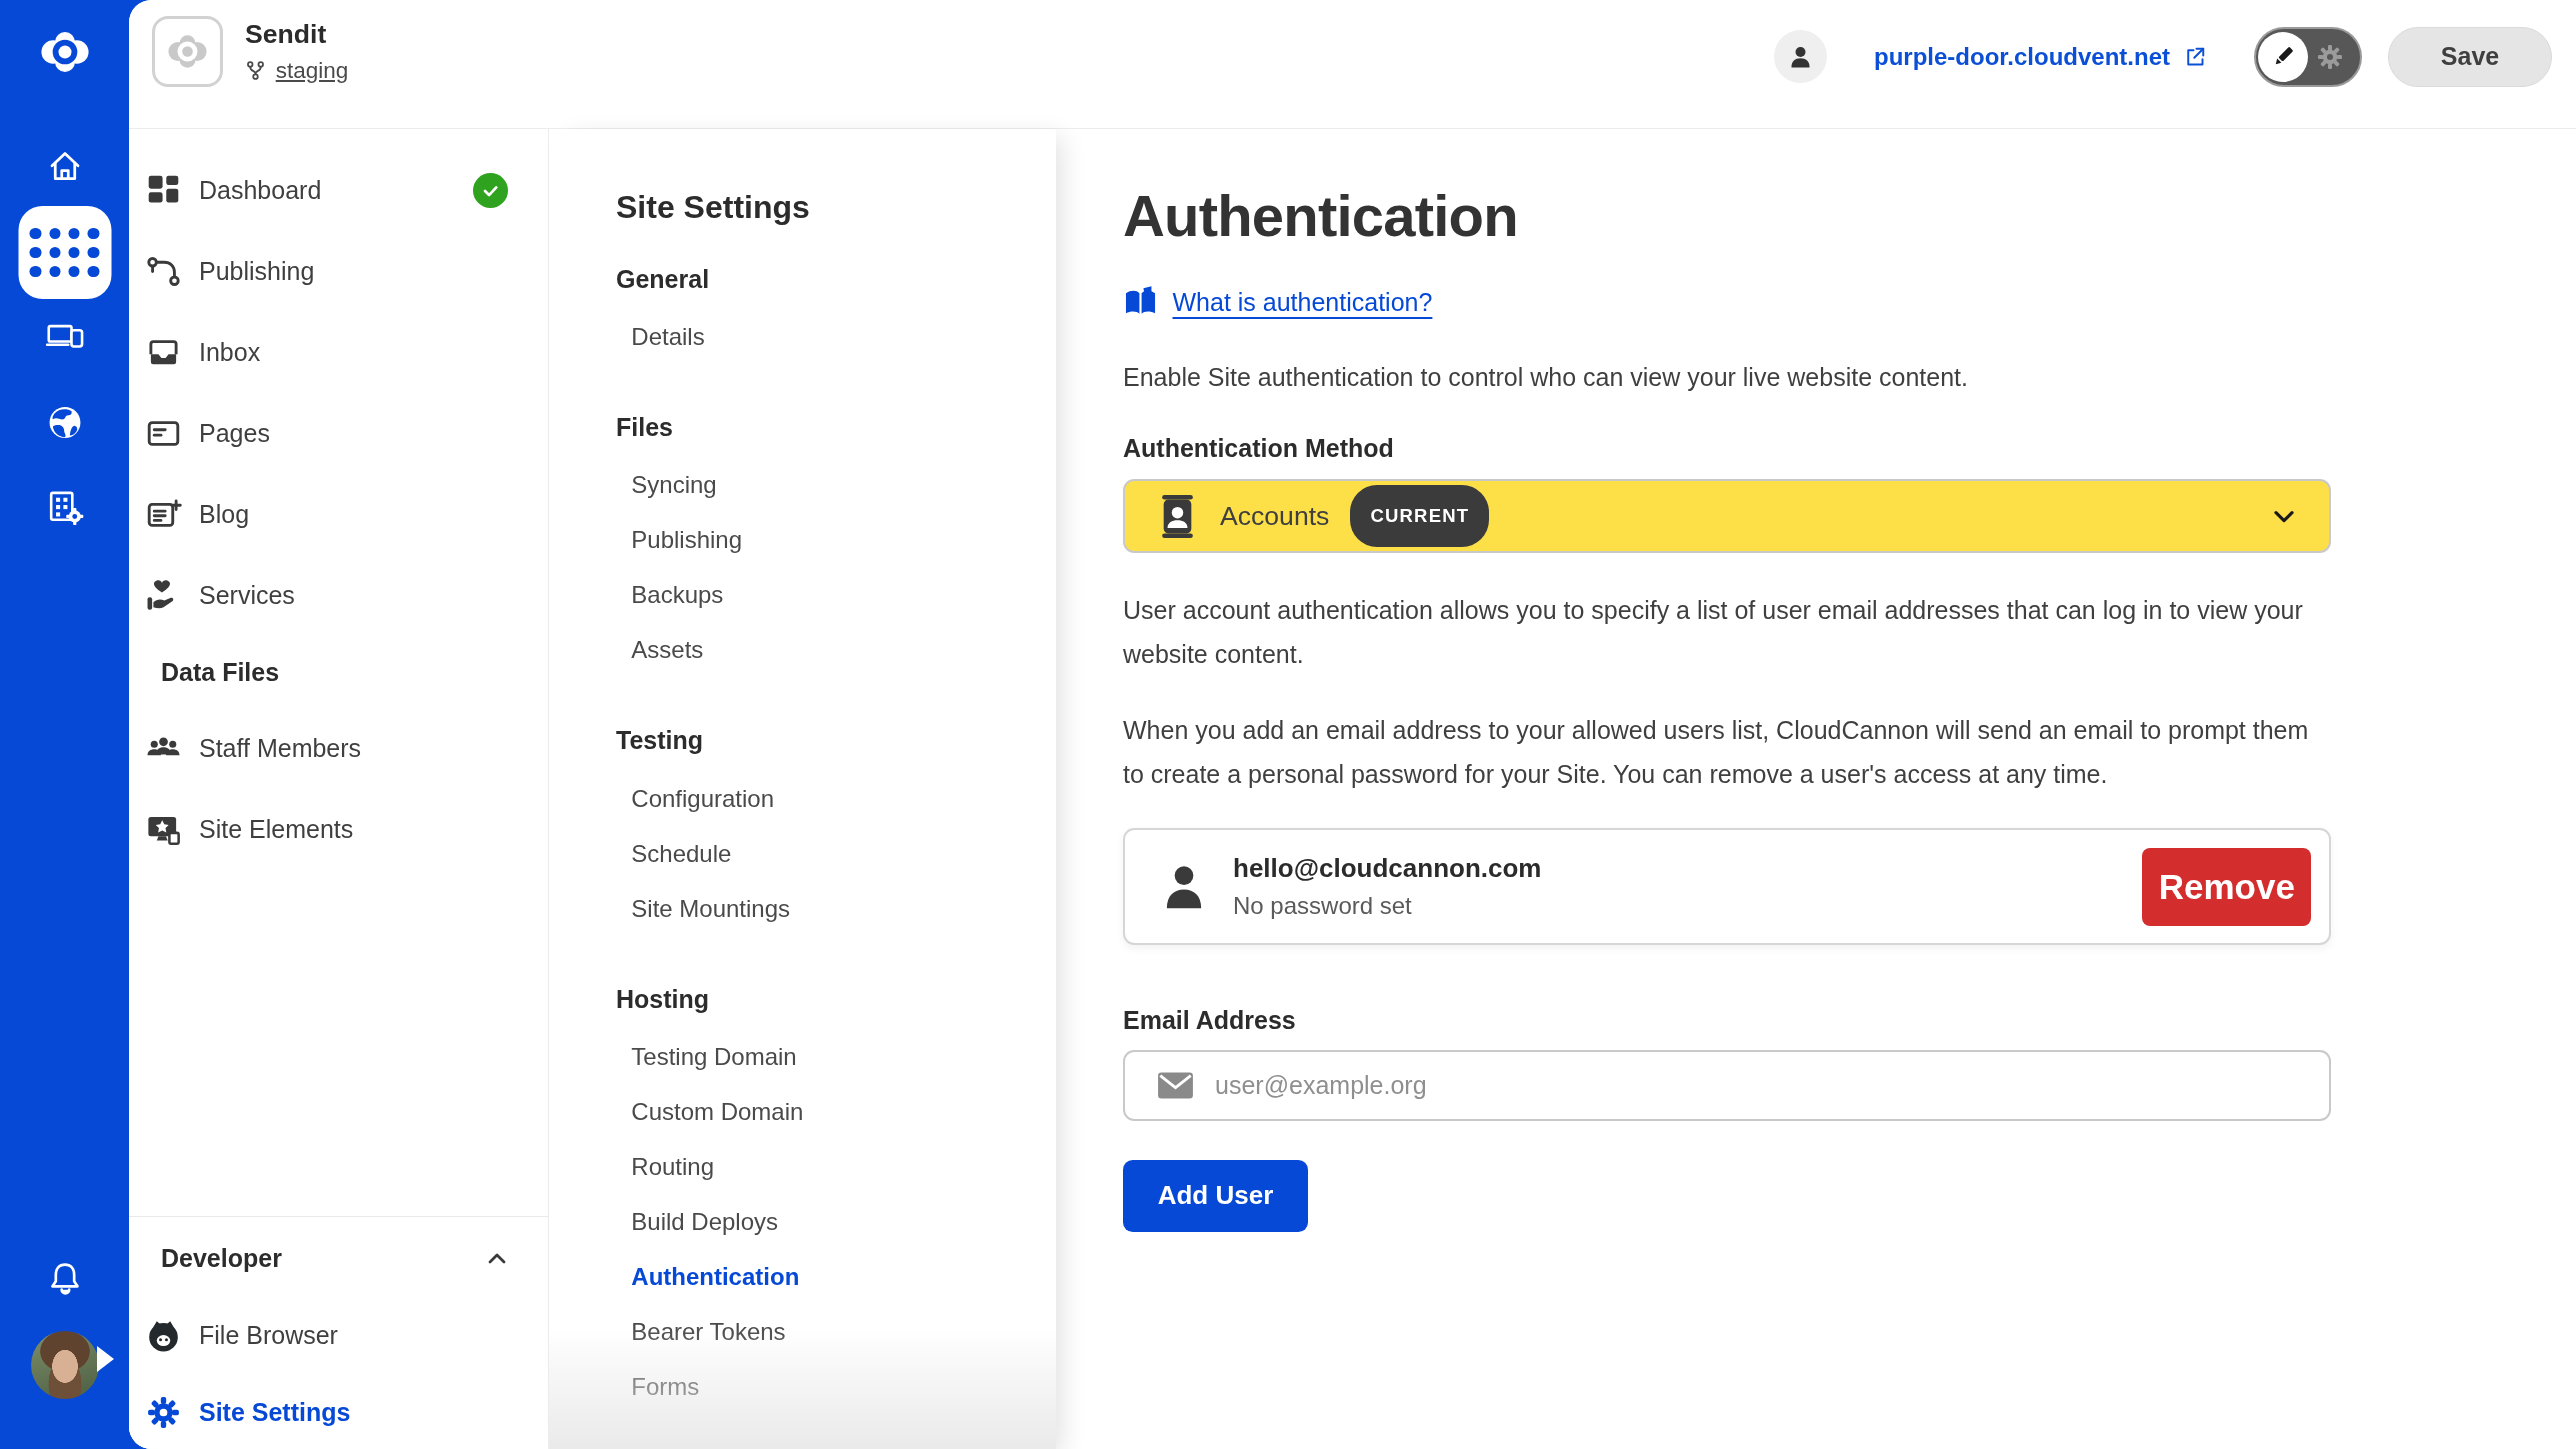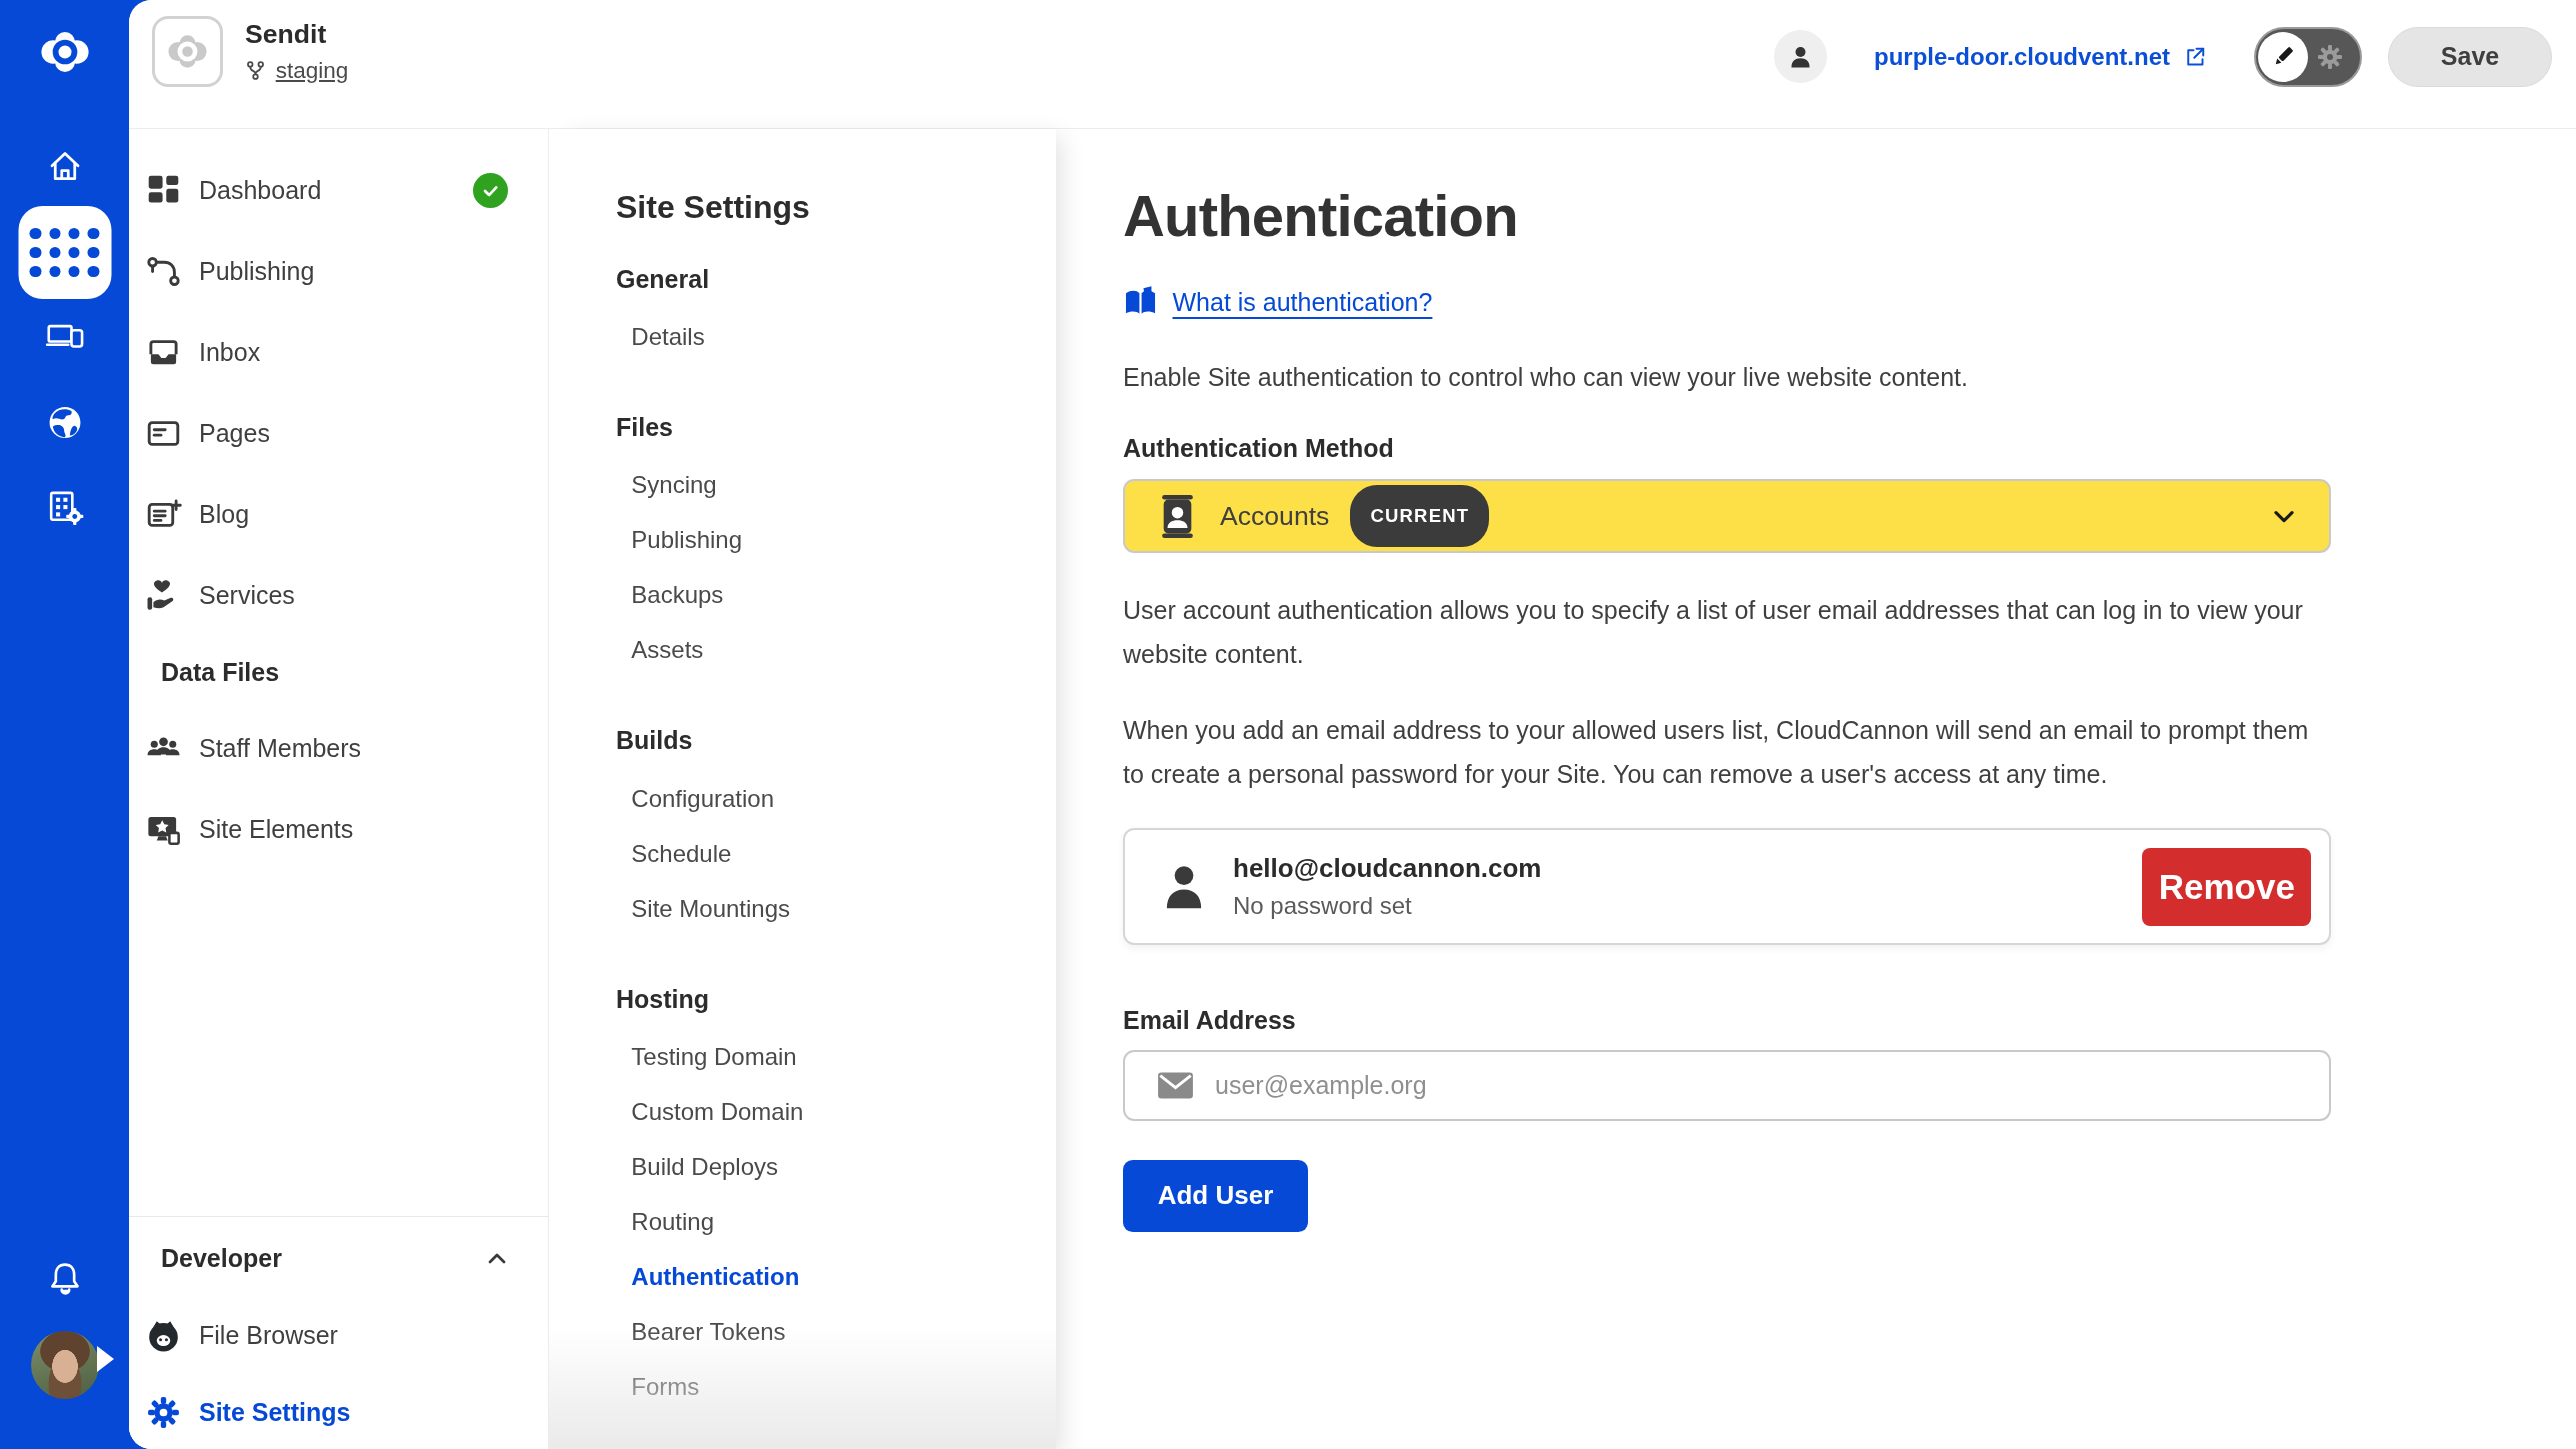--- a/index.html
+++ b/index.html
@@ -448,32 +448,32 @@
 
       <div class="ss-section">
         <div class="ss-head">Files</div>
         <div class="ss-item">Syncing</div>
         <div class="ss-item">Publishing</div>
         <div class="ss-item">Backups</div>
         <div class="ss-item">Assets</div>
       </div>
 
       <div class="ss-section">
-        <div class="ss-head">Builds</div>
+        <div class="ss-head">Testing</div>
         <div class="ss-item">Configuration</div>
         <div class="ss-item">Schedule</div>
         <div class="ss-item">Site Mountings</div>
       </div>
 
       <div class="ss-section">
         <div class="ss-head">Hosting</div>
         <div class="ss-item">Testing Domain</div>
         <div class="ss-item">Custom Domain</div>
+        <div class="ss-item">Routing</div>
         <div class="ss-item">Build Deploys</div>
-        <div class="ss-item">Routing</div>
         <div class="ss-item active">Authentication</div>
         <div class="ss-item">Bearer Tokens</div>
         <div class="ss-item">Forms</div>
       </div>
 
       <div class="ss-section">
         <div class="ss-head">Sharing</div>
       </div>
     </div>
 

